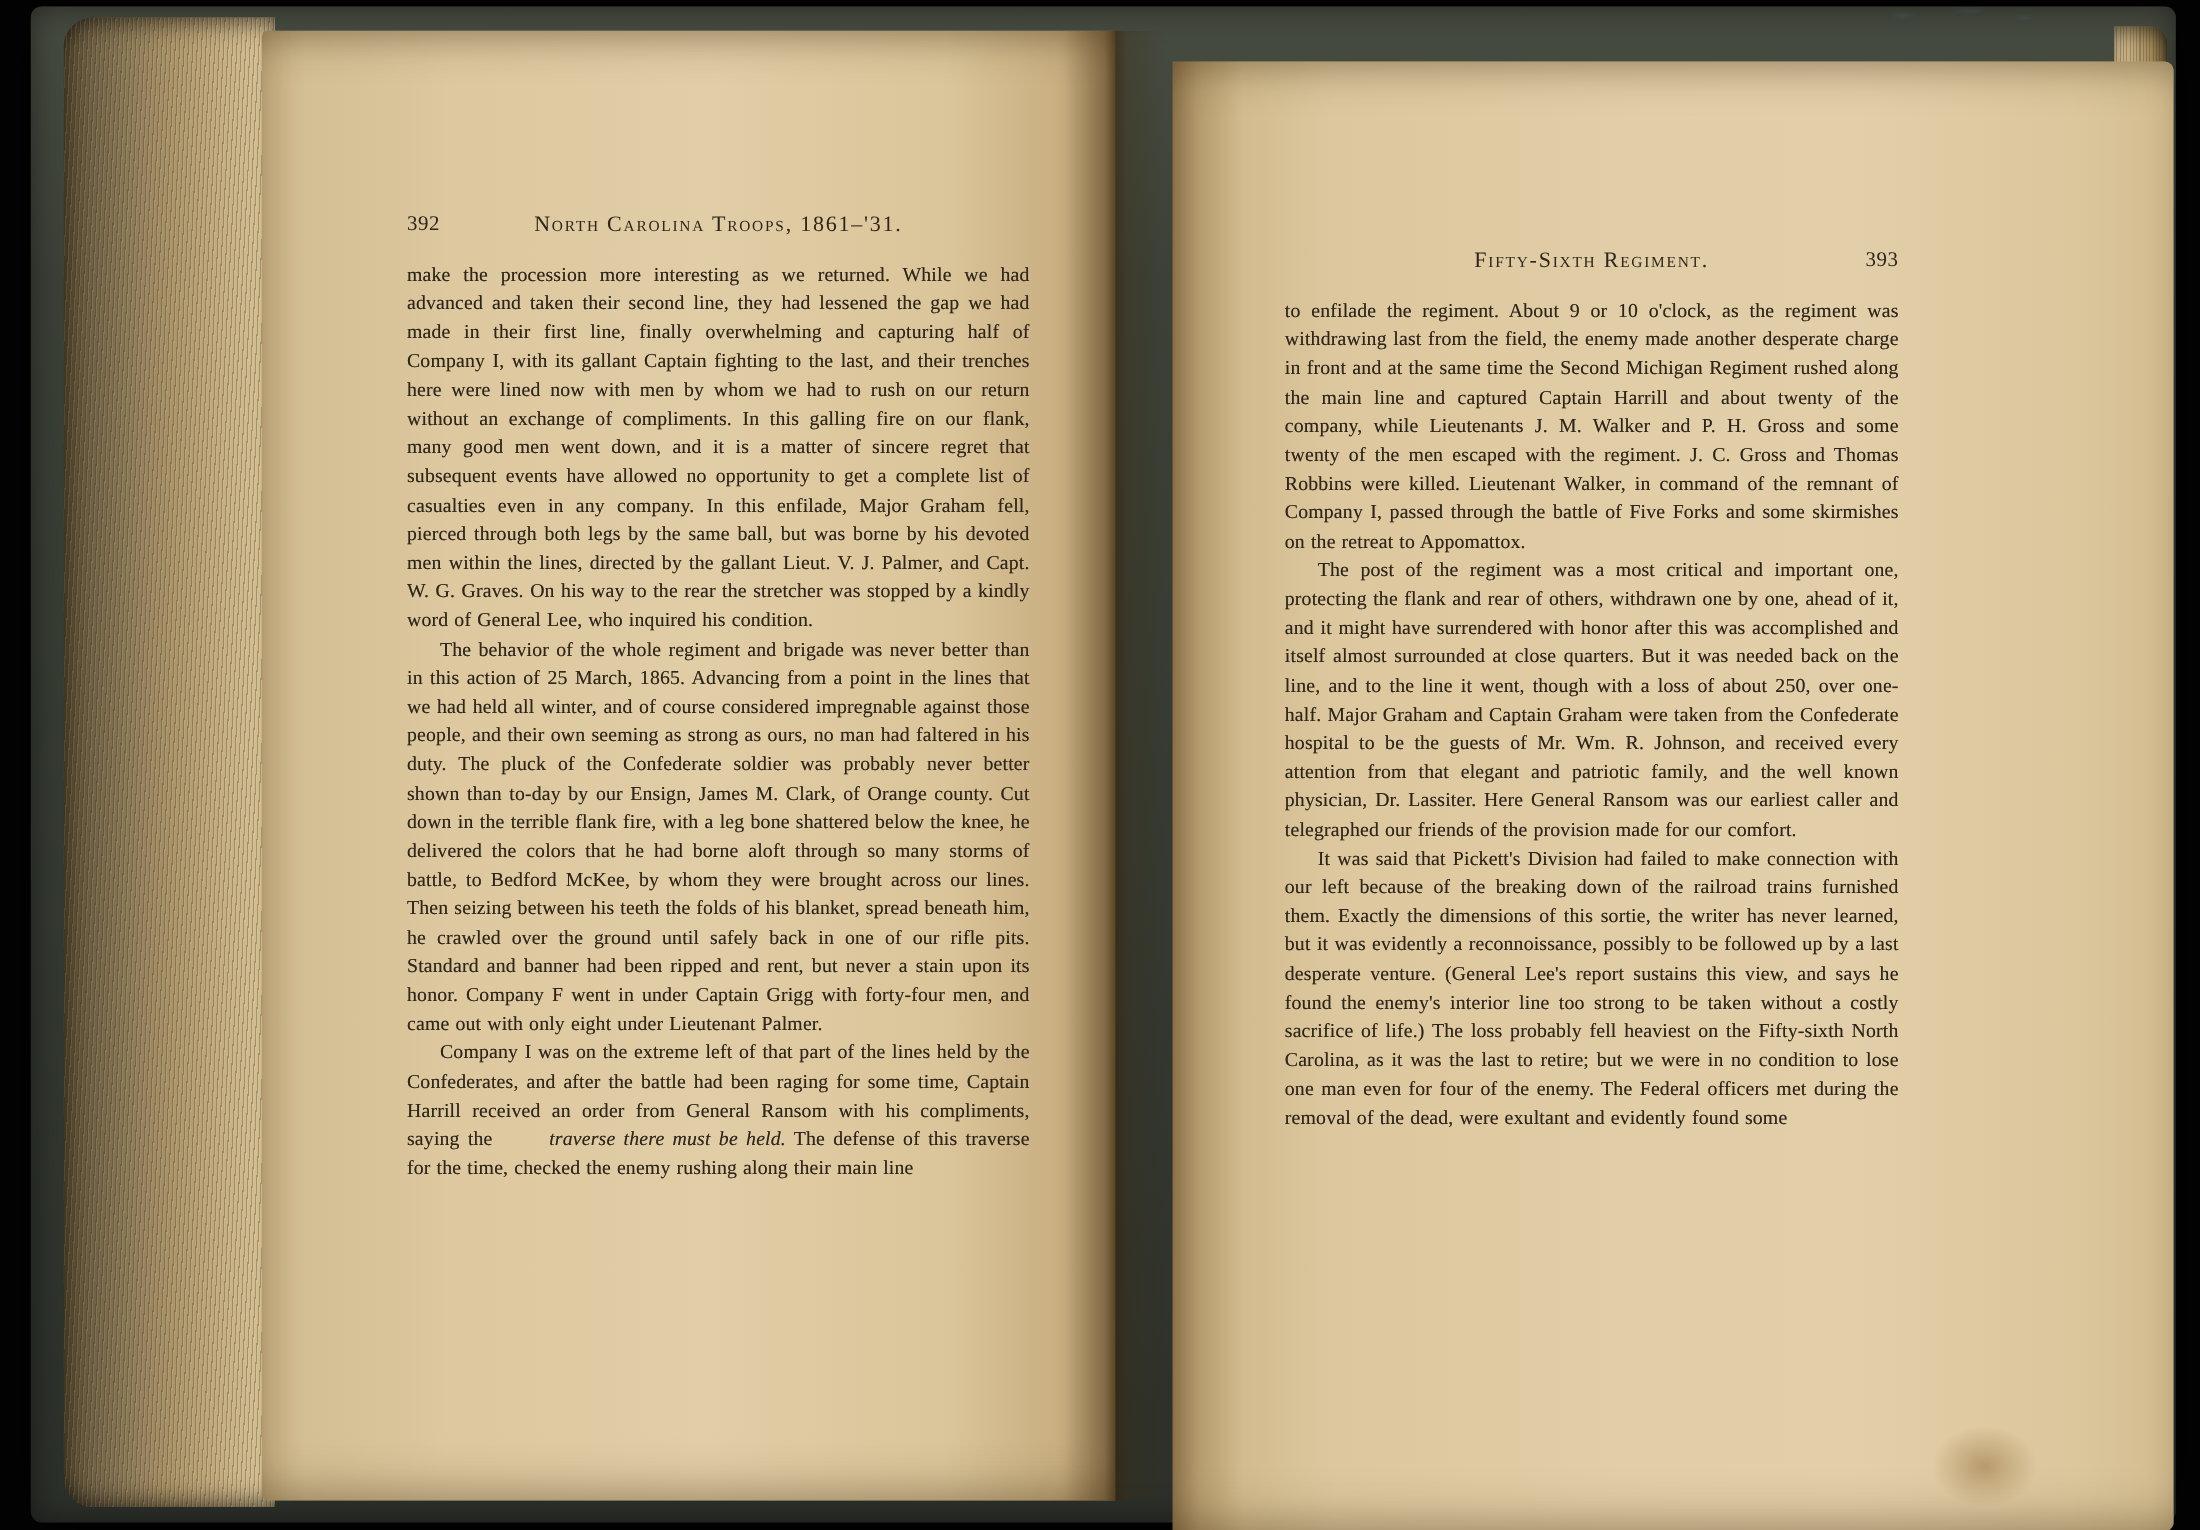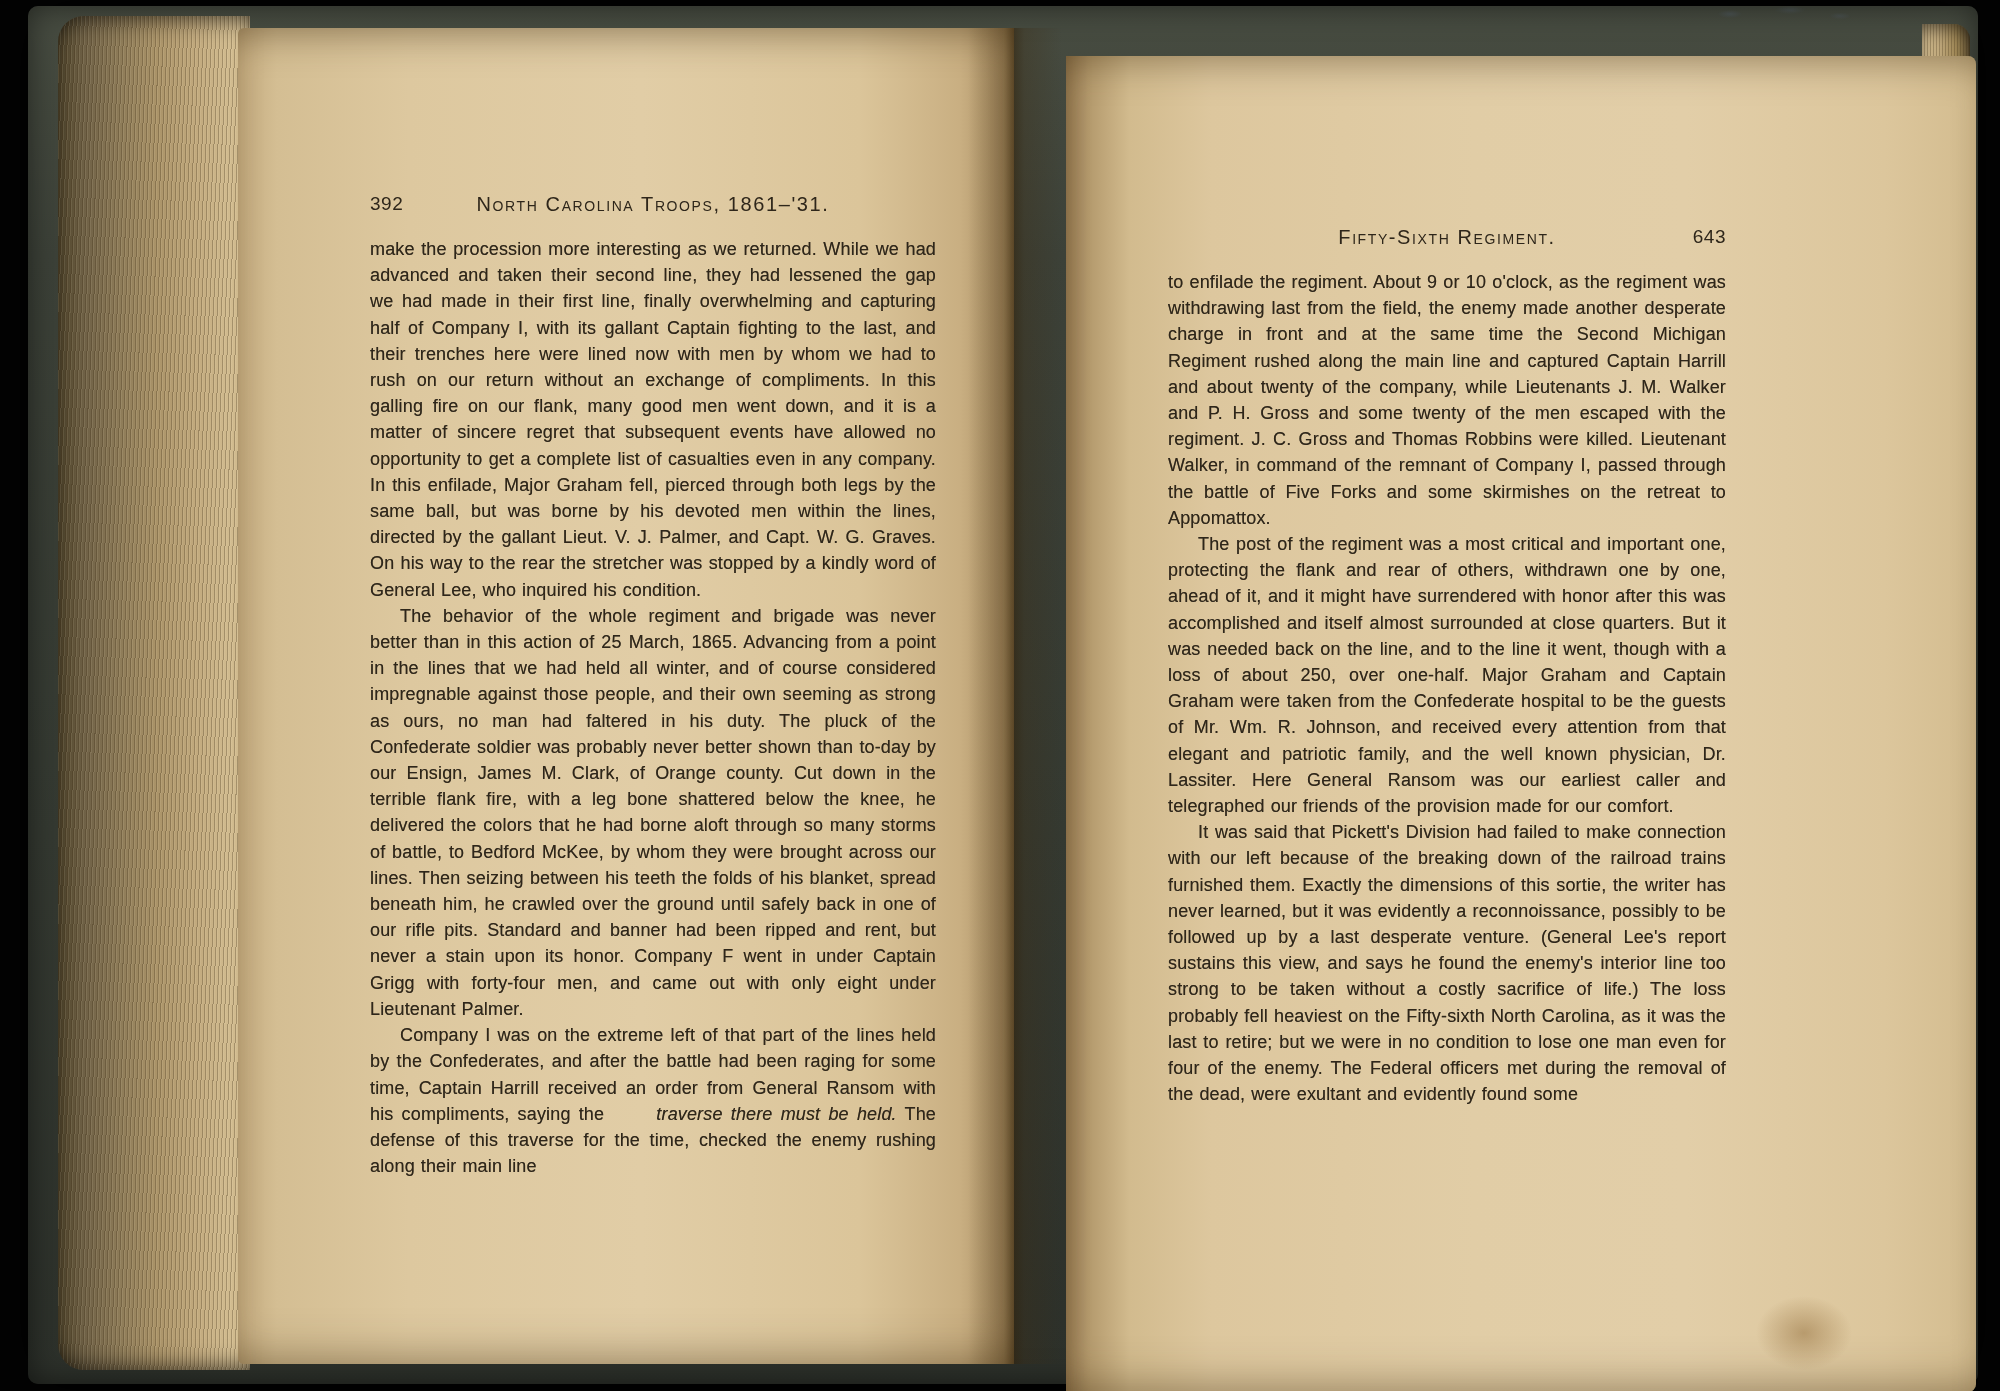--- a/index.html
+++ b/index.html
@@ -1,19 +1,19 @@
 <!DOCTYPE html>
 <html lang="en" style="--background: #030303; --cover: #3c4138; --page: #e0cba4; --ink: #2e261a;"><head>
 <meta charset="utf-8">
 <style>
   html,body{margin:0;padding:0;background:#030303;}
   .scene{
     position:relative;width:2000px;height:1391px;overflow:hidden;
     background:var(--background,#030303);
-    font-family:Liberation Sans, sans-serif;
+    font-family:Liberation Serif, serif;
   }
   
   .cover{
     position:absolute;left:28px;top:6px;width:1950px;height:1378px;
     background:linear-gradient(180deg,#474c41 0%,#3c4138 18%,#343931 60%,#2c302a 100%);
     border-radius:10px;
     box-shadow:0 0 60px rgba(0,0,0,.85), inset 0 0 30px rgba(0,0,0,.5);
   }
   
   .stack-left{
@@ -107,21 +107,21 @@
         <p class="indent">The behavior of the whole regiment and brigade was never better than in this action of 25 March, 1865.  Advancing from a point in the lines that we had held all winter, and of course considered impregnable against those people, and their own seeming as strong as ours, no man had faltered in his duty.   The pluck of the Confederate soldier was probably never better shown than to-day by our Ensign, James M. Clark, of Orange county.   Cut down in the terrible flank fire, with a leg bone shattered below the knee, he delivered the colors that he had borne aloft through so many storms of battle, to Bedford McKee, by whom they were brought across our lines.   Then seizing between his teeth the folds of his blanket, spread beneath him, he crawled over the ground until safely back in one of our rifle pits.   Standard and banner had been ripped and rent, but never a stain upon its honor. Company F went in under Captain Grigg with forty-four men, and came out with only eight under Lieutenant Palmer.</p>
         <p class="indent"><span>Company I was on the extreme left of that part of the lines held by the Confederates, and after the battle had been raging for some time, Captain Harrill received an order from General Ransom with his compliments, saying the </span><i>traverse there must be held.</i><span>  The defense of this traverse for the time, checked the enemy rushing along their main line</span></p>
       </div>
     </div>
   </div>
 
   <div class="page right">
     <div class="text-col">
       <div class="running-head">
         <span class="head-title">Fifty-Sixth Regiment.</span>
-        <span class="pageno at-right">643</span>
+        <span class="pageno at-right">393</span>
       </div>
       <div class="body">
         <p>to enfilade the regiment.   About 9 or 10 o'clock, as the regiment was withdrawing last from the field, the enemy made another desperate charge in front and at the same time the Second Michigan Regiment rushed along the main line and captured Captain Harrill and about twenty of the company, while Lieutenants J. M. Walker and P. H. Gross and some twenty of the men escaped with the regiment.   J. C. Gross and Thomas Robbins were killed.   Lieutenant Walker, in command of the remnant of Company I, passed through the battle of Five Forks and some skirmishes on the retreat to Appomattox.</p>
         <p class="indent">The post of the regiment was a most critical and important one, protecting the flank and rear of others, withdrawn one by one, ahead of it, and it might have surrendered with honor after this was accomplished and itself almost surrounded at close quarters.   But it was needed back on the line, and to the line it went, though with a loss of about 250, over one-half.   Major Graham and Captain Graham were taken from the Confederate hospital to be the guests of Mr. Wm. R. Johnson, and received every attention from that elegant and patriotic family, and the well known physician, Dr. Lassiter.   Here General Ransom was our earliest caller and telegraphed our friends of the provision made for our comfort.</p>
         <p class="indent">It was said that Pickett's Division had failed to make connection with our left because of the breaking down of the railroad trains furnished them.   Exactly the dimensions of this sortie, the writer has never learned, but it was evidently a reconnoissance, possibly to be followed up by a last desperate venture.   (General Lee's report sustains this view, and says he found the enemy's interior line too strong to be taken without a costly sacrifice of life.)   The loss probably fell heaviest on the Fifty-sixth North Carolina, as it was the last to retire; but we were in no condition to lose one man even for four of the enemy.   The Federal officers met during the removal of the dead, were exultant and evidently found some</p>
       </div>
     </div>
 
   </div>
 

